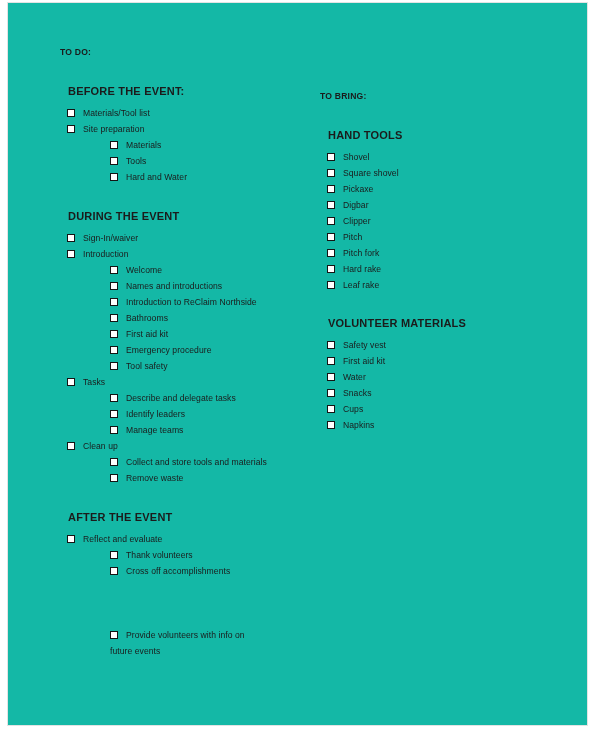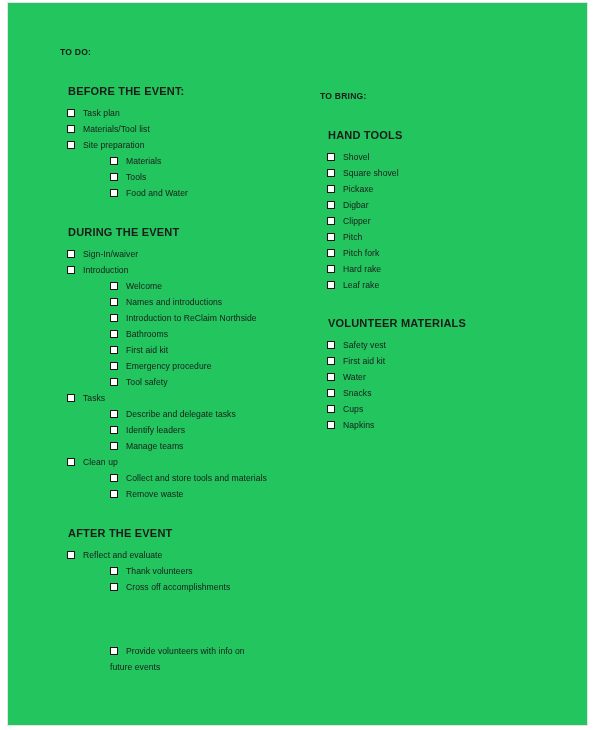--- a/index.html
+++ b/index.html
@@ -14,21 +14,21 @@
     font-family: "Liberation Sans", sans-serif;
     -webkit-font-smoothing: antialiased;
   }
 
   #page {
     position: absolute;
     left: 7px;
     top: 2px;
     width: 581px;
     height: 724px;
-    background: #22c55e;
+    background: #14b8a6;
     border: 1px solid #e3e3e3;
     box-sizing: border-box;
     overflow: hidden;
   }
 
   .sheet {
     position: absolute;
     left: 0; top: 0; right: 0; bottom: 0;
   }
 
@@ -121,41 +121,37 @@
 
     <div class="col-left">
       <div class="doc-title">TO DO:</div>
       <div class="gap-after-title"></div>
 
       <div>
           <div class="section-head">BEFORE THE EVENT:</div>
           <div class="items">
             <div class="item lvl1">
               <span class="box"></span>
-              <span class="txt">Task plan</span>
-            </div>
-            <div class="item lvl1">
-              <span class="box"></span>
               <span class="txt">Materials/Tool list</span>
             </div>
             <div class="item lvl1">
               <span class="box"></span>
               <span class="txt">Site preparation</span>
             </div>
             <div class="item lvl2">
               <span class="box"></span>
               <span class="txt">Materials</span>
             </div>
             <div class="item lvl2">
               <span class="box"></span>
               <span class="txt">Tools</span>
             </div>
             <div class="item lvl2">
               <span class="box"></span>
-              <span class="txt">Food and Water</span>
+              <span class="txt">Hard and Water</span>
             </div>
           </div>
           <div class="gap-section"></div>
           <div class="section-head">DURING THE EVENT</div>
           <div class="items">
             <div class="item lvl1">
               <span class="box"></span>
               <span class="txt">Sign-In/waiver</span>
             </div>
             <div class="item lvl1">

